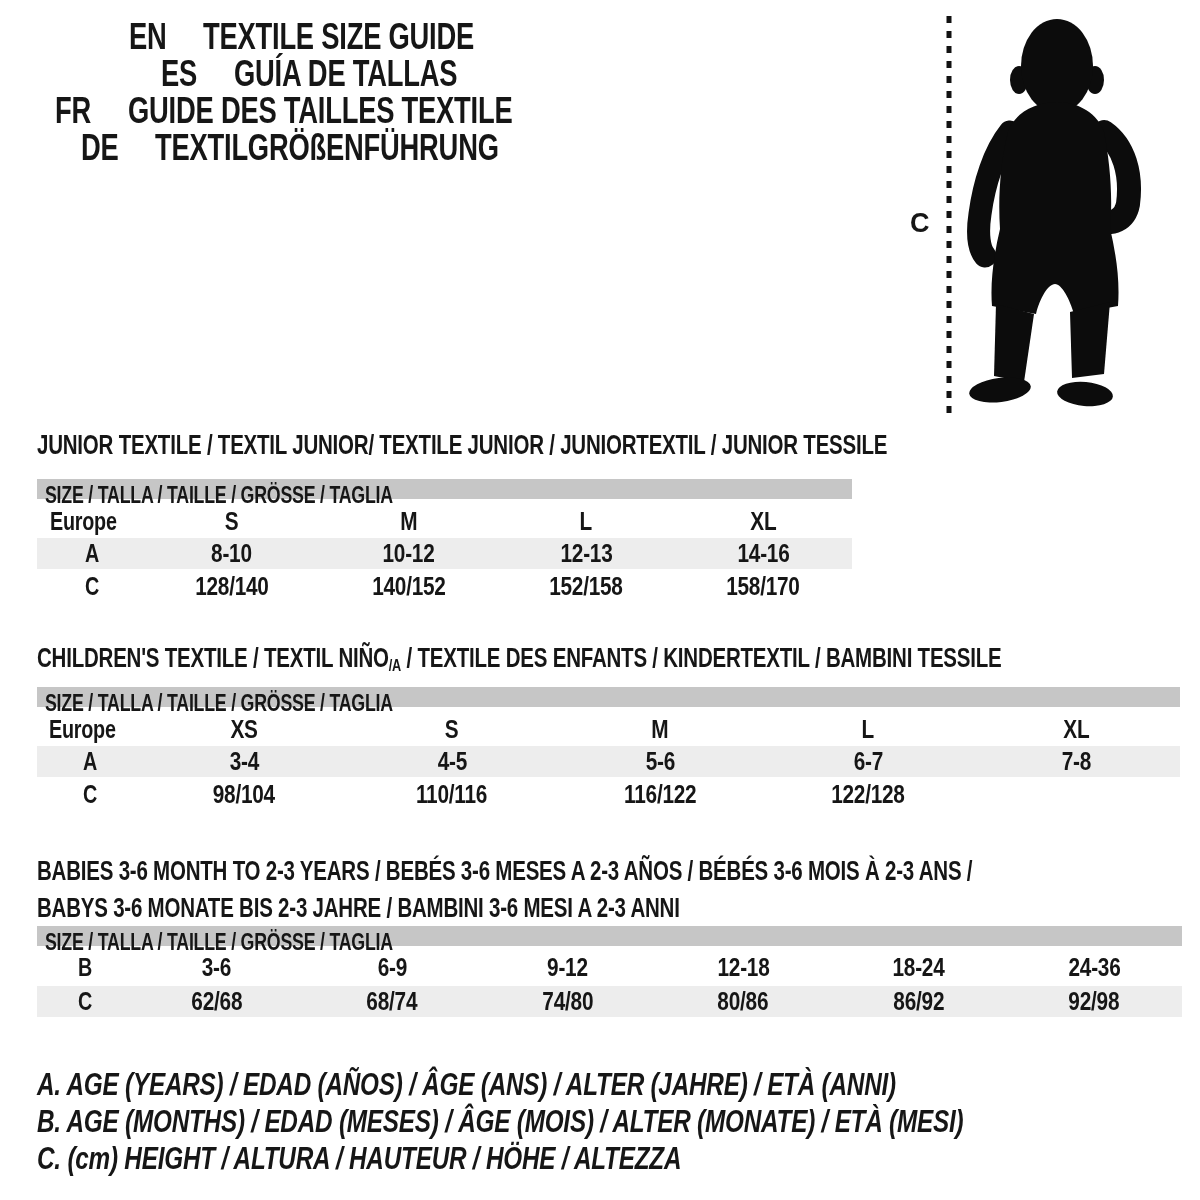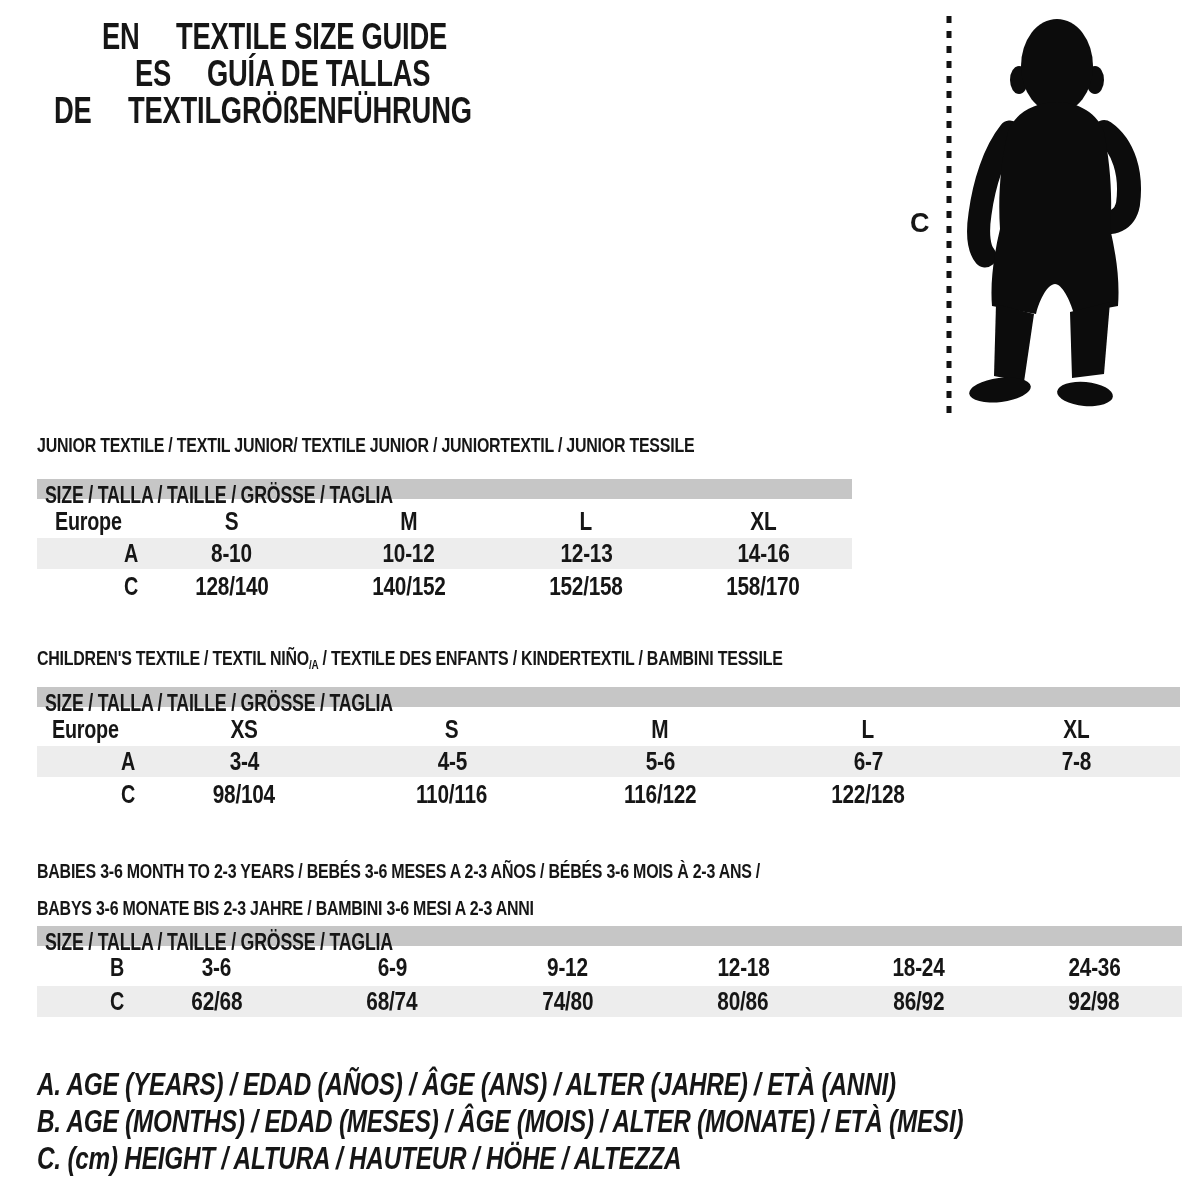--- a/index.html
+++ b/index.html
@@ -19,55 +19,59 @@
   .lang-row   { height:37px; line-height:37px; font-size:36px;text-align:center; }
   .lang-code  { display:inline-block; width:78px; vertical-align:top; }
   .lang-label { display:inline-block; vertical-align:top; }
 
   
   .dash-line  { position:absolute; left:946px; top:16px; }
   .c-label    { position:absolute; left:910px; top:208px; font-size:27px; }
   .baby       { position:absolute; left:958px; top:14px; }
 
   
-  .sec-title  { position:absolute; font-size:21px; line-height:30px; }
+  .sec-title  { position:absolute; font-size:27px; line-height:30px; }
   .subsc      { font-size:0.62em; vertical-align:-4px; }
 
   
   .tbl       { position:absolute; display:flex; flex-direction:column; }
   .tbl-head  { height:20px; line-height:31px; background:#c6c6c6; padding-left:8px; font-size:24px; }
   .tbl-head .cnd { transform:scaleX(0.74); }
   .trow      { display:grid; align-items:center; font-size:26px; }
   .g5        { grid-template-columns:13% repeat(4,1fr); }
   .g6        { grid-template-columns:9%  repeat(5,1fr); }
   .g7        { grid-template-columns:8%  repeat(6,1fr); }
   .h33       { height:33px; }
   .h31       { height:31px; }
   .mt6       { margin-top:6px; }
   .mt5       { margin-top:5px; }
   .mt2       { margin-top:2px; }
   .alt       { background:#ededed; }
   .cell      { text-align:center; }
-  .rlabel    { text-align:right; padding-left:8px; }
+  .rlabel    { text-align:center; padding-left:8px; }
 
   
   .legend     { position:absolute; left:37px; top:1066px; }
   .legend-row { height:37px; line-height:37px; font-size:32px;font-style:italic; }
 </style>
 </head>
 <body>
 
 <section class="lang-block">
   <div class="lang-row">
     <span class="lang-code"><span class="cnd">EN</span></span>
     <span class="lang-label"><span class="cnd">TEXTILE SIZE GUIDE</span></span>
   </div>
   <div class="lang-row">
     <span class="lang-code"><span class="cnd">ES</span></span>
     <span class="lang-label"><span class="cnd">GUÍA DE TALLAS</span></span>
+  </div>
+  <div class="lang-row">
+    <span class="lang-code"><span class="cnd">FR</span></span>
+    <span class="lang-label"><span class="cnd">GUIDE DES TAILLES TEXTILE</span></span>
   </div>
   <div class="lang-row">
     <span class="lang-code"><span class="cnd">DE</span></span>
     <span class="lang-label"><span class="cnd">TEXTILGRÖßENFÜHRUNG</span></span>
   </div>
 </section>
 
 <svg class="dash-line" width="6" height="404">
   <line x1="3" y1="0" x2="3" y2="404" stroke="#111111" stroke-width="5" stroke-dasharray="7 8"></line>
 </svg>

